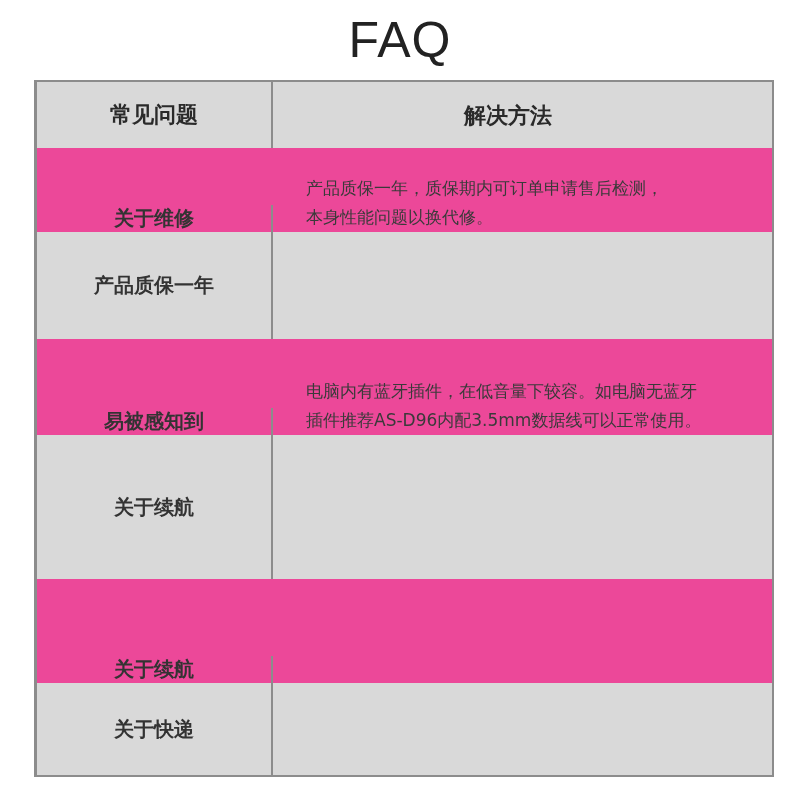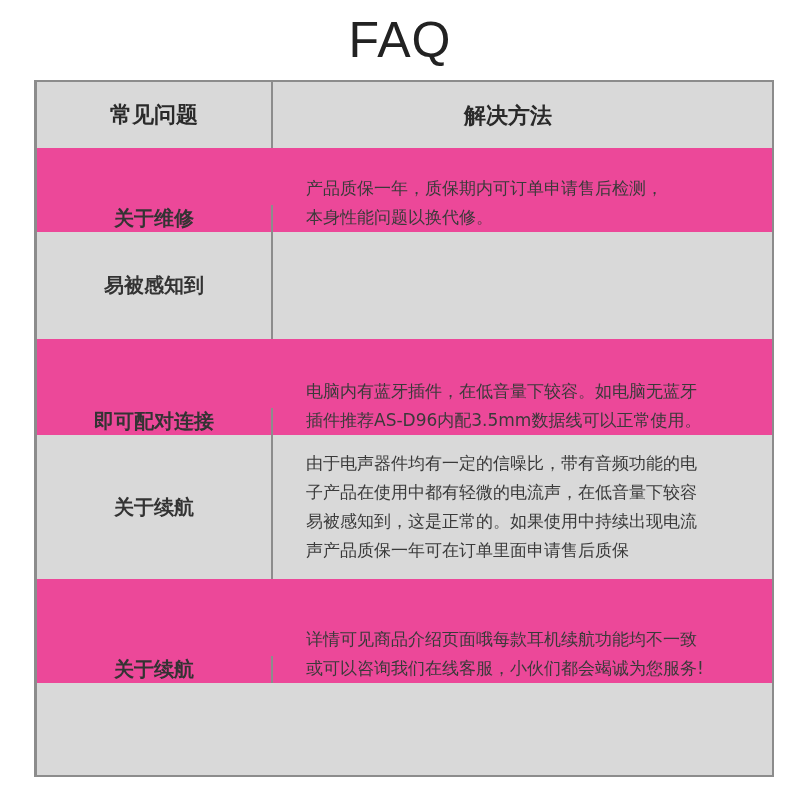--- a/index.html
+++ b/index.html
@@ -51,44 +51,35 @@
 
   <div class="row light" style="top:66px;height:84px;">
     <div class="cell-q">关于维修</div>
     <div class="cell-a">
         <span class="answer-text">产品质保一年，质保期内可订单申请售后检测，
 本身性能问题以换代修。</span>
       </div>
   </div>
 
   <div class="row dark" style="top:150px;height:107px;">
-    <div class="cell-q">易被感知到</div>
+    <div class="cell-q">产品质保一年</div>
   </div>
 
   <div class="row light" style="top:257px;height:96px;">
-    <div class="cell-q">即可配对连接</div>
+    <div class="cell-q">易被感知到</div>
     <div class="cell-a">
         <span class="answer-text">电脑内有蓝牙插件，在低音量下较容。如电脑无蓝牙
 插件推荐AS-D96内配3.5mm数据线可以正常使用。</span>
       </div>
   </div>
 
   <div class="row dark" style="top:353px;height:144px;">
     <div class="cell-q">关于续航</div>
-    <div class="cell-a">
-        <span class="answer-text">由于电声器件均有一定的信噪比，带有音频功能的电
-子产品在使用中都有轻微的电流声，在低音量下较容
-易被感知到，这是正常的。如果使用中持续出现电流
-声产品质保一年可在订单里面申请售后质保</span>
-      </div>
   </div>
 
   <div class="row light" style="top:497px;height:104px;">
     <div class="cell-q">关于续航</div>
-    <div class="cell-a">
-        <span class="answer-text">详情可见商品介绍页面哦每款耳机续航功能均不一致
-或可以咨询我们在线客服，小伙们都会竭诚为您服务!</span>
-      </div>
   </div>
 
   <div class="row dark" style="top:601px;height:92px;">
+    <div class="cell-q">关于快递</div>
   </div>
 </div>
 
 </body></html>

